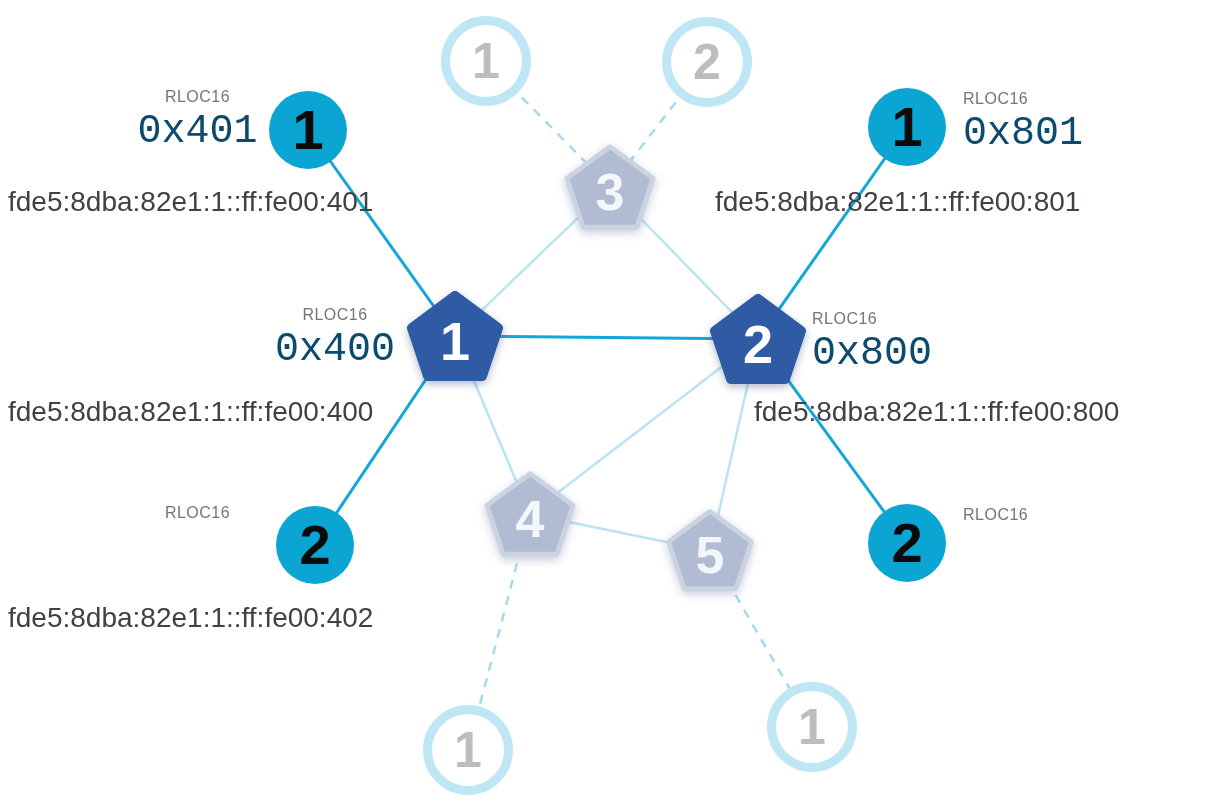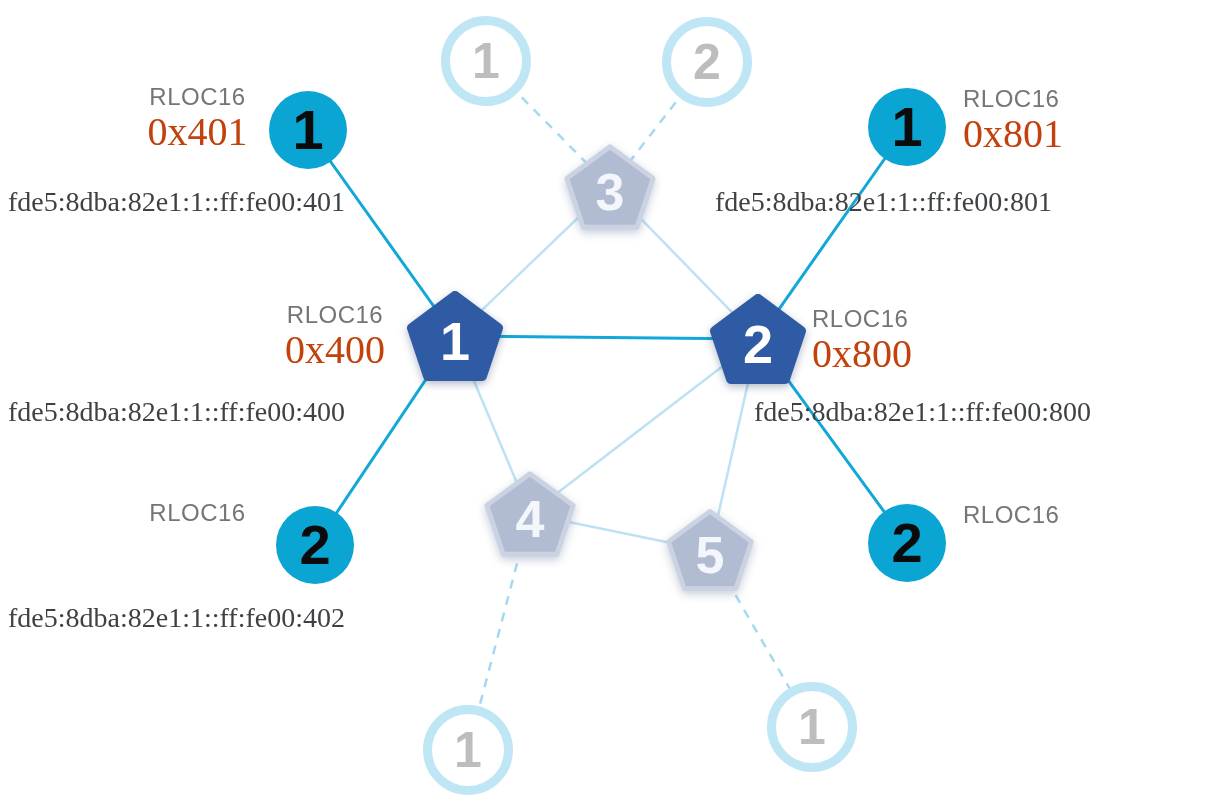--- a/index.html
+++ b/index.html
@@ -17,25 +17,25 @@
   .ring .num{font-size:50px;font-weight:bold;color:#bdbdbd;line-height:1;}
   .pent{position:absolute;z-index:3;}
   .pent .num{position:absolute;left:0;top:0;width:100%;height:100%;display:flex;align-items:center;justify-content:center;
              padding-top:10px;box-sizing:border-box;font-weight:bold;line-height:1;}
   .pent-dark .num{color:#ffffff;font-size:54px;}
   .pent-faded .num{color:#f3f6fb;font-size:52px;}
   .pent-dark svg{filter:drop-shadow(0 3px 4px rgba(40,60,100,0.35));}
   .pent-faded svg{filter:drop-shadow(0 3px 5px rgba(110,125,160,0.4));}
 
   .stack{position:absolute;z-index:4;}
-  .stack .cap{font-size:24px;color:#757575;letter-spacing:0.5px;line-height:26px;}
-  .stack .hex{font-family:Liberation Serif, serif;font-size:40px;color:#c2410c;line-height:44px;}
+  .stack .cap{font-size:16px;color:#757575;letter-spacing:0.5px;line-height:26px;}
+  .stack .hex{font-family:Liberation Mono, monospace;font-size:40px;color:#0c4a6e;line-height:44px;}
   .stack-center{text-align:center;}
   .stack-left{text-align:left;}
-  .ipv6{position:absolute;z-index:4;font-family:Liberation Serif, serif;
+  .ipv6{position:absolute;z-index:4;font-family:Liberation Sans, sans-serif;
         font-size:28px;color:#3f4245;white-space:nowrap;}
 </style>
 </head>
 <body>
 
 <div id="stage">
 
   <svg class="links" width="1216" height="812">
 
     <line class="link-dashed" x1="486" y1="61" x2="610" y2="187"></line>

